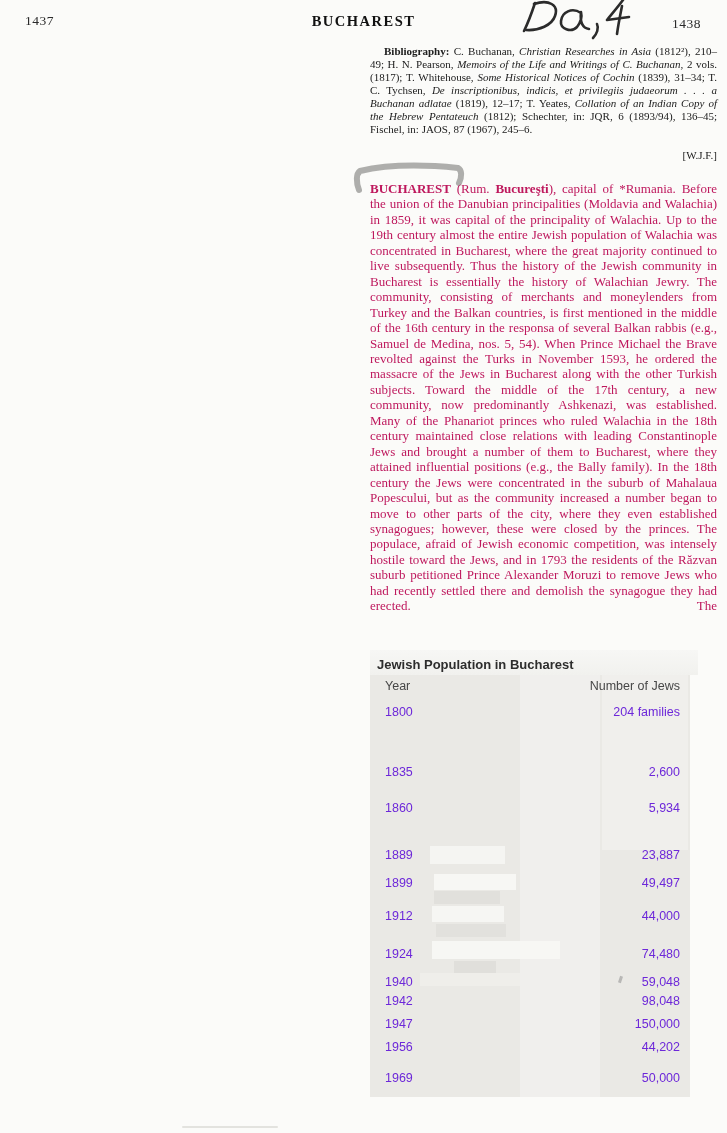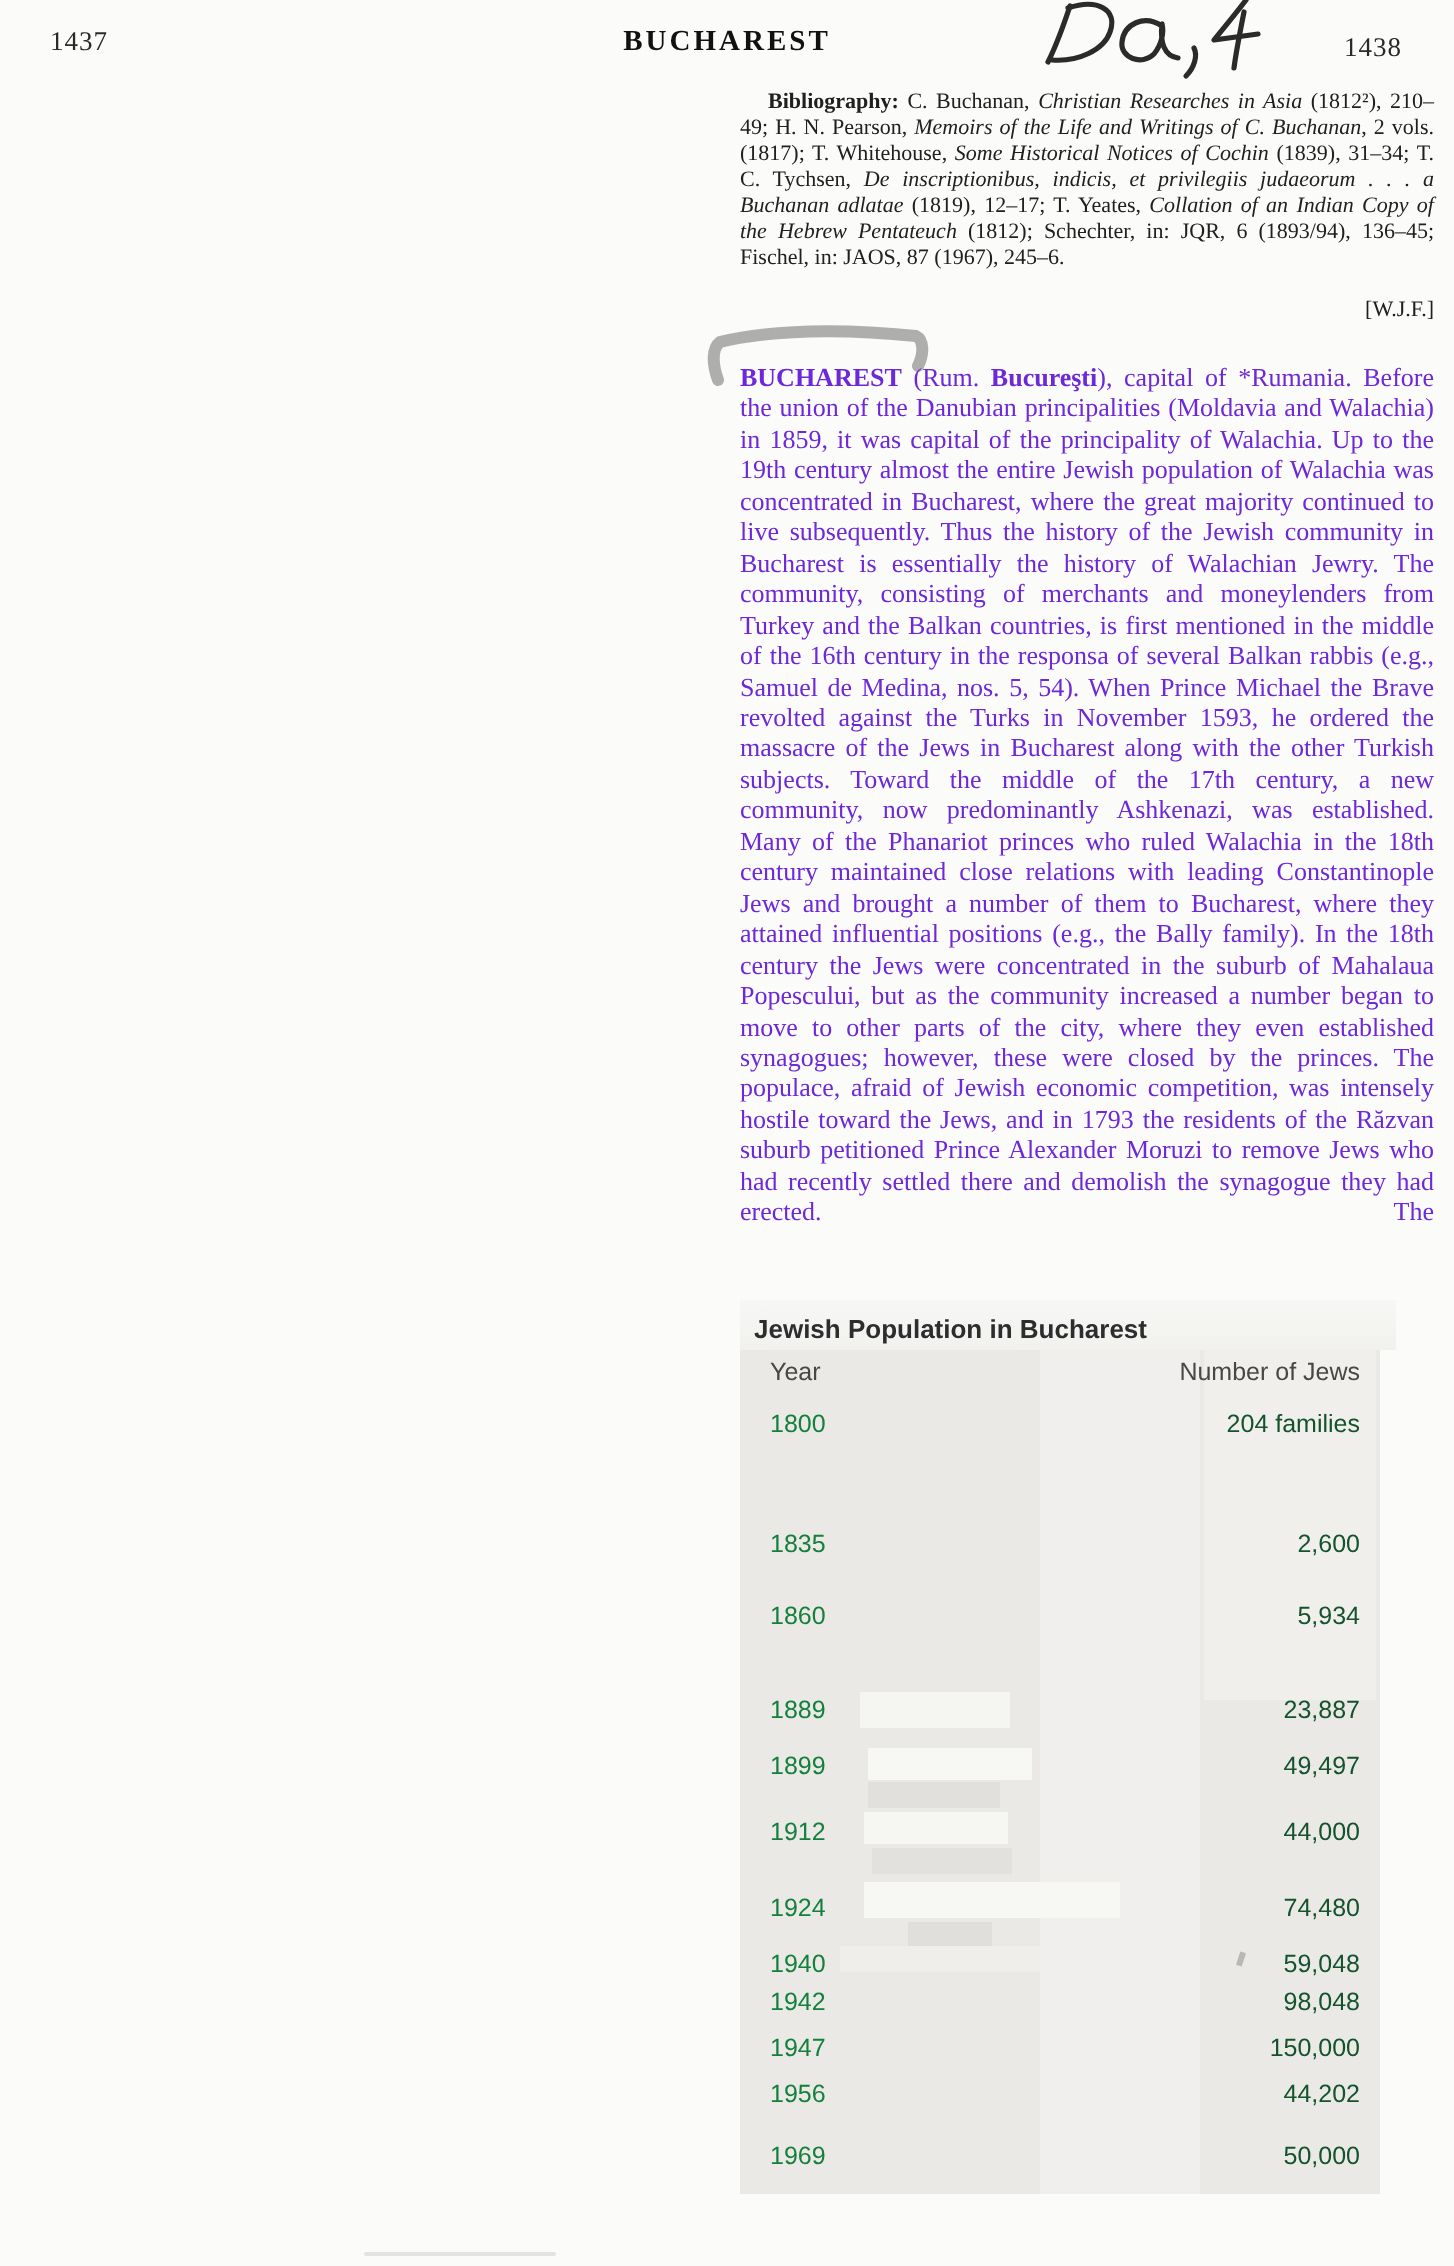--- a/index.html
+++ b/index.html
@@ -23,43 +23,43 @@
   .biblio{
     top:45px;font-size:11px;line-height:13px;text-align:justify;color:#202020;
   }
   .biblio .lead{text-indent:14px;display:block;}
   .biblio b{font-weight:bold;}
   .biblio i{font-style:italic;}
   .signature{top:149px;text-align:right;font-size:11px;color:#202020;padding-right:16px;}
 
   .article{
     top:181px;font-size:13px;line-height:15.45px;
-    text-align:justify;text-align-last:justify;color:#6d28d9;
+    text-align:justify;text-align-last:justify;color:#be185d;
   }
   .article .bold{font-weight:bold;}
 
   
   .mark-svg{pointer-events:none;}
 
   
   .tbl{left:370px;top:650px;width:328px;font-family:"Liberation Sans", sans-serif;}
   .tbl-title{
     font-weight:bold;font-size:13px;color:#2d2d2d;
     padding:7px 0 0 7px;height:25px;box-sizing:border-box;
     background:linear-gradient(#f7f7f5,#f1f1ee);
   }
   .tbl-panel{
     position:relative;width:320px;height:422px;
     background:linear-gradient(100deg,#eceae6 0%,#e9e8e4 40%,#edecе8 70%,#eae9e5 100%);
     background-color:#eae9e5;
   }
   .t-head{position:absolute;top:4px;left:0;width:100%;}
   .t-row{position:absolute;left:0;width:100%;}
-  .t-y{position:absolute;left:15px;font-size:12.5px;color:#15803d;}
-  .t-v{position:absolute;right:10px;font-size:12.5px;color:#14532d;text-align:right;}
+  .t-y{position:absolute;left:15px;font-size:12.5px;color:#6d28d9;}
+  .t-v{position:absolute;right:10px;font-size:12.5px;color:#6d28d9;text-align:right;}
   .t-head .t-y,.t-head .t-v{color:#474747;}
 
   .band{position:absolute;pointer-events:none;}
   .tick-mark{position:absolute;width:3px;height:7px;background:#8f8f8f;transform:rotate(18deg);opacity:.55;}
 
   .bottom-smudge{left:182px;top:1126px;width:96px;height:2px;background:#d8d8d4;opacity:.7;border-radius:2px;}
 </style>
 </head>
 <body>
 

